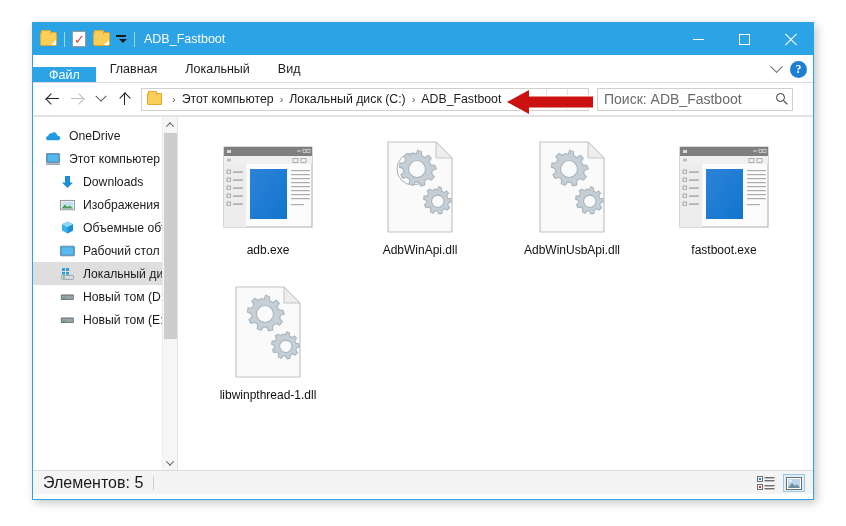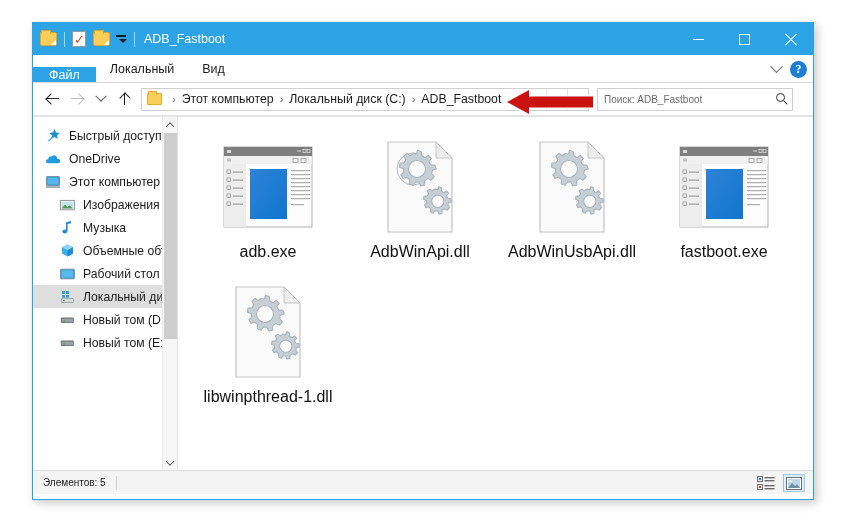--- a/index.html
+++ b/index.html
@@ -235,21 +235,21 @@
   .searchbox {
     margin-left: 8px;
     width: 196px; height: 23px;
     border: 1px solid #CFCFCF;
     background: #ffffff;
     display: flex; align-items: center;
     padding: 0 6px;
     position: relative;
   }
   .searchbox .ph {
-    font-size: 10px; color: #6a6a6a; white-space: nowrap;
+    font-size: 14px; color: #6a6a6a; white-space: nowrap;
   }
   .mag {
     position: absolute; right: 7px; top: 4px;
     width: 9px; height: 9px;
     border: 1.4px solid #333; border-radius: 50%;
   }
   .mag::after {
     content:""; position:absolute; right: -4px; bottom: -3px;
     width: 5px; height: 1.4px; background:#333; transform: rotate(45deg);
   }
@@ -315,42 +315,42 @@
     padding-left: 14px;
   }
   .fileitem {
     width: 152px;
     height: 145px;
     display: flex; flex-direction: column; align-items: center;
     padding-top: 6px;
   }
   .filelabel {
     margin-top: 8px;
-    font-size: 16px;
+    font-size: 12px;
     color: #101010;
     text-align: center;
     white-space: nowrap;
   }
   .iconbox { width: 96px; height: 96px; display:flex; align-items:center; justify-content:center;}
 
   .content-scroll {
     position: absolute; right: 0; top: 0; bottom: 0; width: 15px;
     background: #ffffff;
   }
 
   
   .statusbar {
     position: relative;
     height: 24px;
     background: #F4F4F4;
     border-top: 1px solid #DCDCDC;
     display: flex; align-items: center;
     padding-left: 10px;
   }
-  .status-text { font-size: 10px; color: #1b1b1b; }
+  .status-text { font-size: 16px; color: #1b1b1b; }
   .status-div { width:1px; height: 14px; background: #CFCFCF; margin-left: 10px; }
   .viewbtns {
     position: absolute; right: 8px; top: 0; height: 24px;
     display: flex; align-items: center; gap: 6px;
   }
   .vb { width: 22px; height: 18px; display:flex; align-items:center; justify-content:center; }
   .vb.active { border: 1px solid #9BC7E4; background: #DDEFF9; }
 
   
   .red-arrow {
@@ -392,20 +392,21 @@
           <span class="glyph-max"></span>
         </div>
         <div class="winbtn">
           <span class="glyph-close"></span>
         </div>
       </div>
     </div>
 
     <div class="ribbon">
       <div class="tab file">Файл</div>
+      <div class="tab">Главная</div>
       <div class="tab">Локальный</div>
       <div class="tab">Вид</div>
       <div class="ribbon-right">
         <span class="chev-down"></span>
         <span class="help-btn">?</span>
       </div>
     </div>
 
     <div class="addrbar">
       <div class="nav-btn">
@@ -442,29 +443,20 @@
       <div class="searchbox">
         <span class="ph">Поиск: ADB_Fastboot</span>
         <span class="mag"></span>
       </div>
     </div>
 
     <div class="body">
 
       <div class="sidebar">
 
-        <div class="sb-item">
-          <span class="sb-ic">
-            <svg width="17" height="16" viewBox="0 0 17 16">
-              <path d="M9.5 1 L11 4.6 L14.8 4.9 L11.9 7.4 L12.8 11.1 L9.5 9.1 L6.2 11.1 L7.1 7.4 L4.2 4.9 L8 4.6 Z" fill="#1E90D2"></path>
-              <path d="M3 12.5 L7.5 8.5 L8.5 9.5 L4 13.5 Z" fill="#46AEE8"></path>
-            </svg>
-          </span>
-          <span class="sb-label">Быстрый доступ</span>
-        </div>
 
         <div class="sb-item">
           <span class="sb-ic">
             <svg width="17" height="16" viewBox="0 0 17 16">
               <path d="M3.2 12.2 C1.5 12.2 0.7 10.9 1.1 9.7 C1.4 8.7 2.4 8.2 3.2 8.3 C3.2 6.4 4.9 5.1 6.7 5.4 C7.7 4.1 9.5 3.9 10.8 4.8 C11.9 5.6 12.2 6.8 12.1 7.6 C13.7 7.5 15.2 8.6 15.3 10.1 C15.4 11.3 14.4 12.2 13.2 12.2 Z" fill="#219BE0"></path>
             </svg>
           </span>
           <span class="sb-label">OneDrive</span>
         </div>
 
@@ -472,44 +464,43 @@
           <span class="sb-ic">
             <svg width="17" height="16" viewBox="0 0 17 16">
               <rect x="1.5" y="2.5" width="13" height="9" rx="0.6" fill="#2C9FDF" stroke="#7B8894" stroke-width="0.9"></rect>
               <rect x="2.6" y="3.6" width="10.8" height="6.8" fill="#56B7EA"></rect>
               <rect x="1" y="12.4" width="14" height="1.3" fill="#7B8894"></rect>
             </svg>
           </span>
           <span class="sb-label">Этот компьютер</span>
         </div>
 
+        <div class="sb-item indent">
+          <span class="sb-ic">
+            <svg width="17" height="16" viewBox="0 0 17 16">
+              <path d="M6 2 L11 2 L11 8.5 L14 8.5 L8.5 14 L3 8.5 L6 8.5 Z" fill="#1E8FD6"></path>
+            </svg>
+          </span>
+          <span class="sb-label">Downloads</span>
+        </div>
 
 
 
         <div class="sb-item indent">
           <span class="sb-ic">
             <svg width="17" height="16" viewBox="0 0 17 16">
               <rect x="1.4" y="3.4" width="14" height="9.4" fill="#FAFAFA" stroke="#8A8A8A" stroke-width="0.9"></rect>
               <rect x="2.6" y="4.6" width="11.6" height="7" fill="#BFE3F4"></rect>
               <path d="M2.6 11.6 L6 7.6 L8.6 10.3 L10.4 8.6 L14.2 11.6 Z" fill="#4E9C4E"></path>
               <circle cx="5" cy="6.4" r="1" fill="#FFE37A"></circle>
             </svg>
           </span>
           <span class="sb-label">Изображения</span>
         </div>
 
-        <div class="sb-item indent">
-          <span class="sb-ic">
-            <svg width="17" height="16" viewBox="0 0 17 16">
-              <path d="M7 2.2 L12 1 L12 3.2 L8.6 4.1 L8.6 11 L7 11 Z" fill="#1E8FD6"></path>
-              <ellipse cx="5.8" cy="11.5" rx="2.4" ry="1.9" fill="#1E8FD6"></ellipse>
-            </svg>
-          </span>
-          <span class="sb-label">Музыка</span>
-        </div>
 
         <div class="sb-item indent">
           <span class="sb-ic">
             <svg width="17" height="16" viewBox="0 0 17 16">
               <path d="M8.5 1.5 L14 4.3 L14 10.6 L8.5 13.6 L3 10.6 L3 4.3 Z" fill="#3BB0E6"></path>
               <path d="M8.5 1.5 L14 4.3 L8.5 7.2 L3 4.3 Z" fill="#8FD6F5"></path>
               <path d="M8.5 7.2 L14 4.3 L14 10.6 L8.5 13.6 Z" fill="#1E8FD6"></path>
             </svg>
           </span>
           <span class="sb-label">Объемные объ</span>

